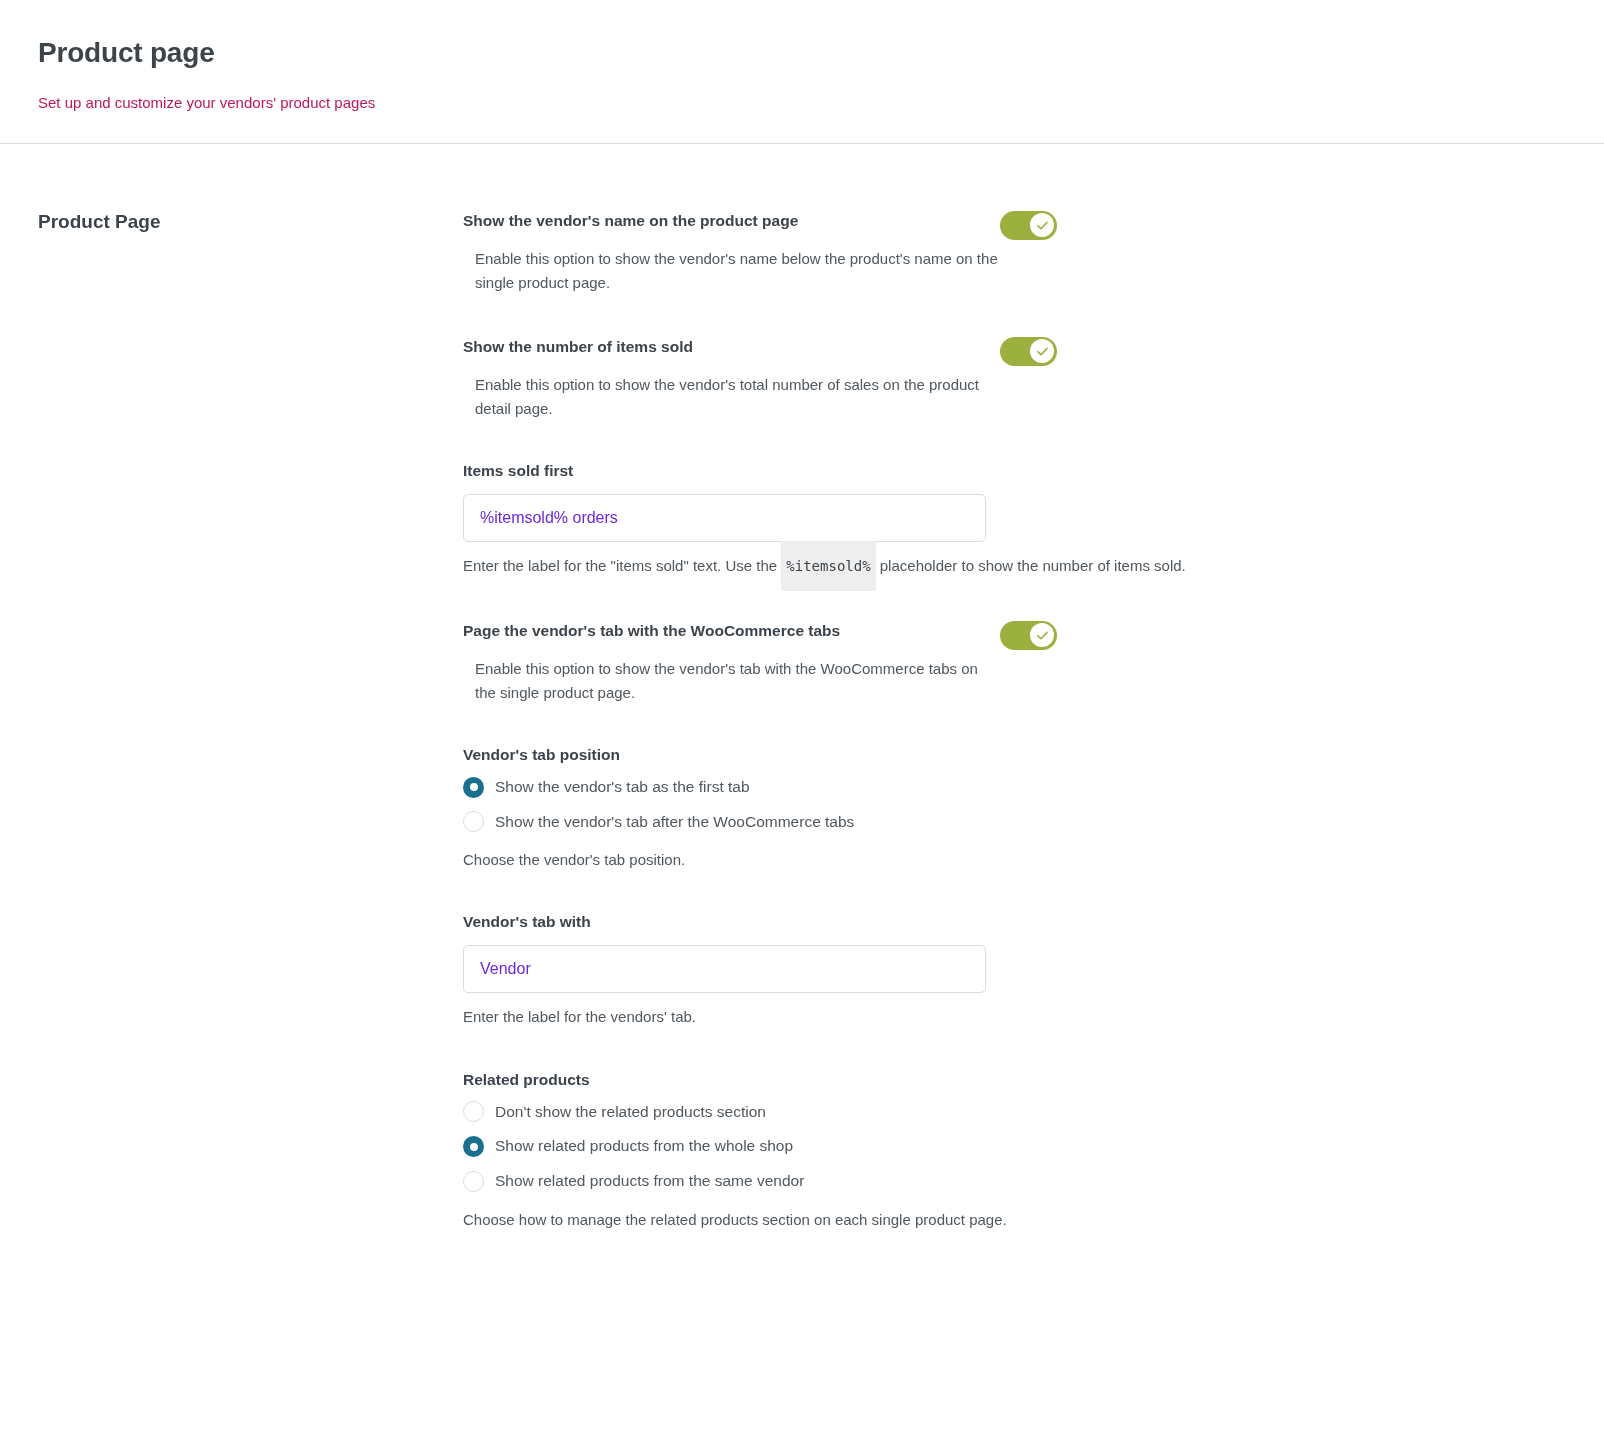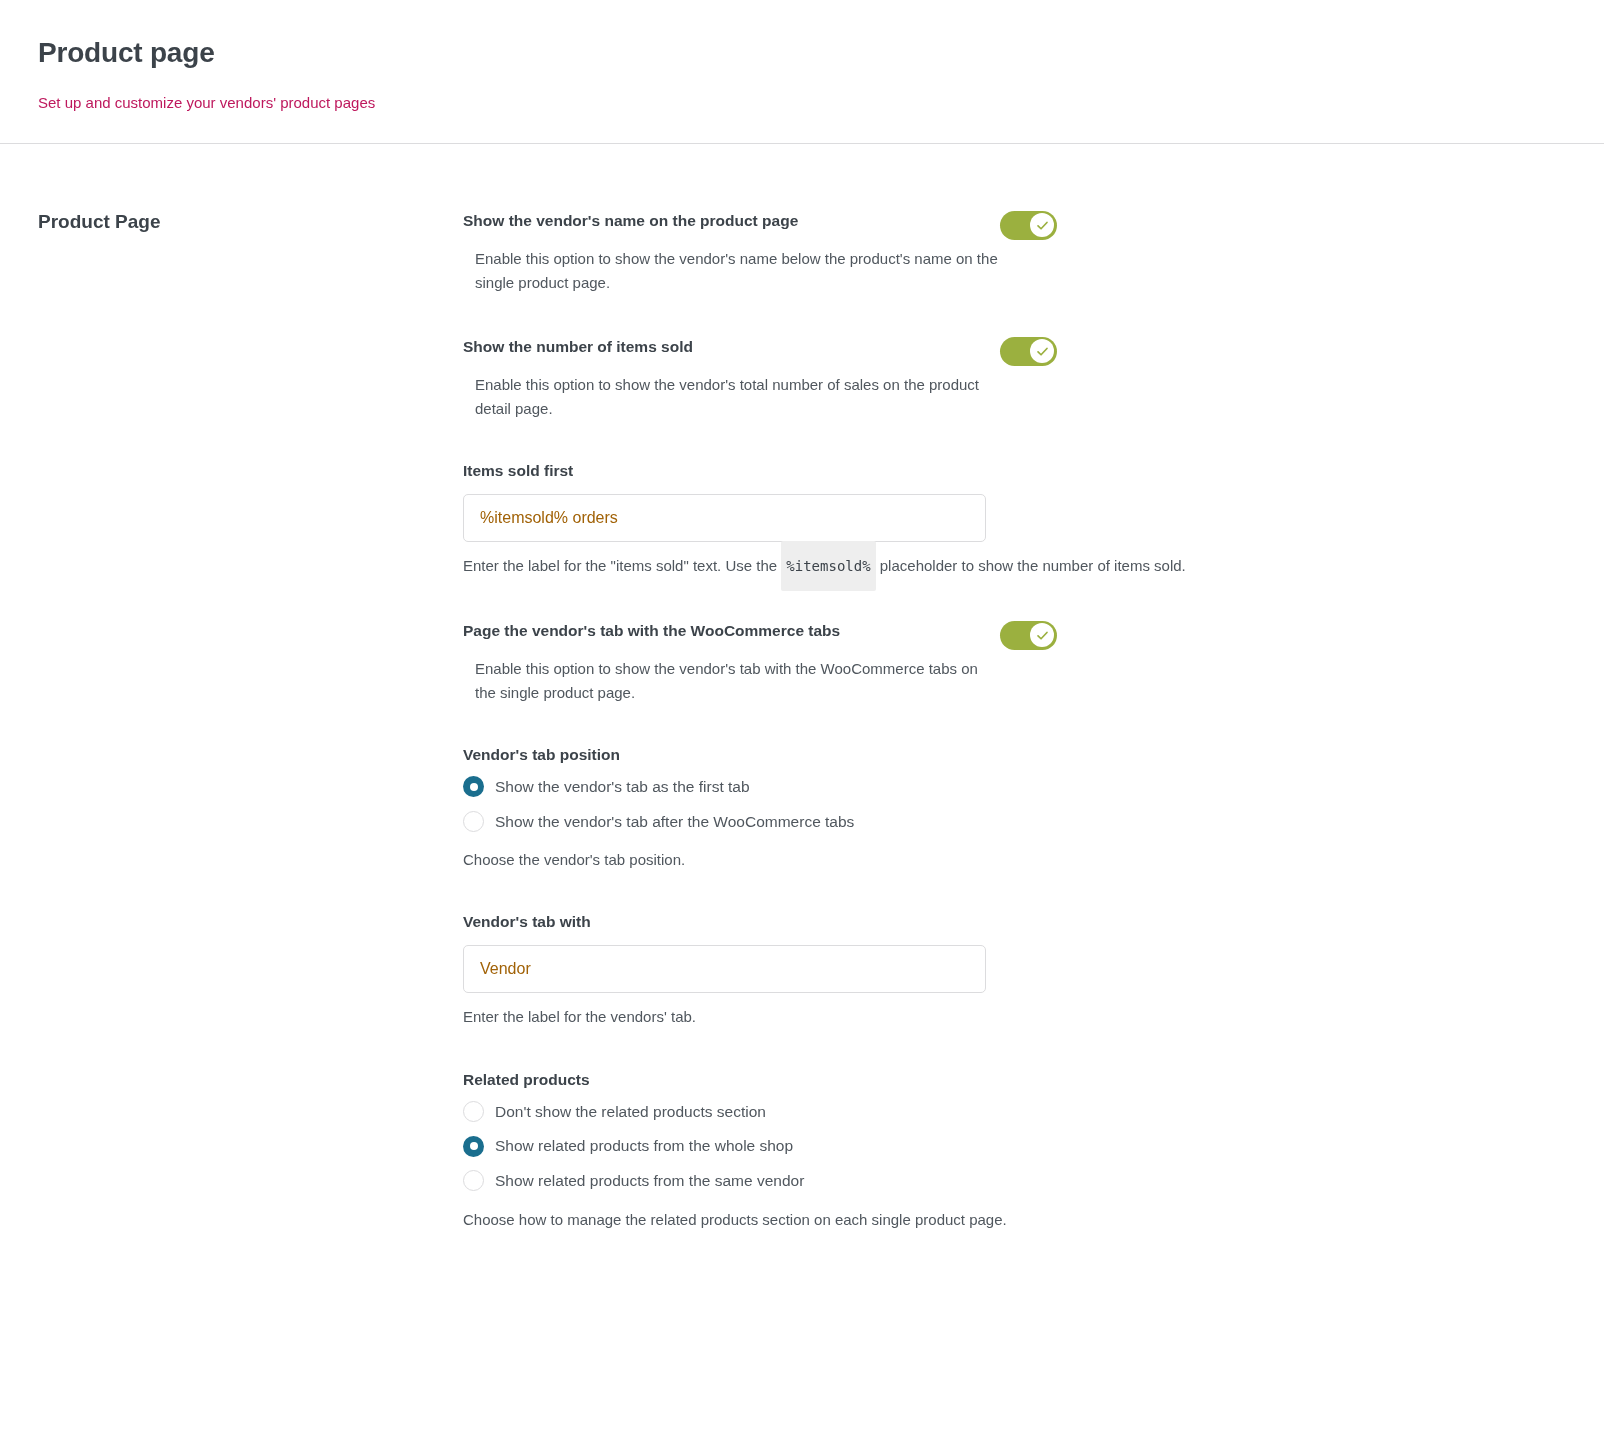--- a/index.html
+++ b/index.html
@@ -145,36 +145,36 @@
     margin: 0 0 14px 0;
   }
   .text-input {
     width: 523px;
     height: 48px;
     border: 1px solid #dcdcde;
     border-radius: 5px;
     background: #ffffff;
     font-family: "Liberation Sans", sans-serif;
     font-size: 16px;
-    color: #a16207;
+    color: #6d28d9;
     padding: 0 16px;
     outline: none;
   }
   .text-input::placeholder { color: #8c8f94; }
 
   
   .radio-group-label {
     font-size: 15.5px;
     font-weight: 700;
     color: #3c434a;
     margin: 0 0 12px 0;
   }
   .radio-item {
     display: flex;
-    align-items: center;
+    align-items: flex-end;
     margin-bottom: 13px;
     cursor: pointer;
   }
   .radio-item:last-of-type { margin-bottom: 0; }
   .radio-mark {
     width: 21px;
     height: 21px;
     border-radius: 50%;
     border: 1.5px solid #dcdcde;
     background: #ffffff;

